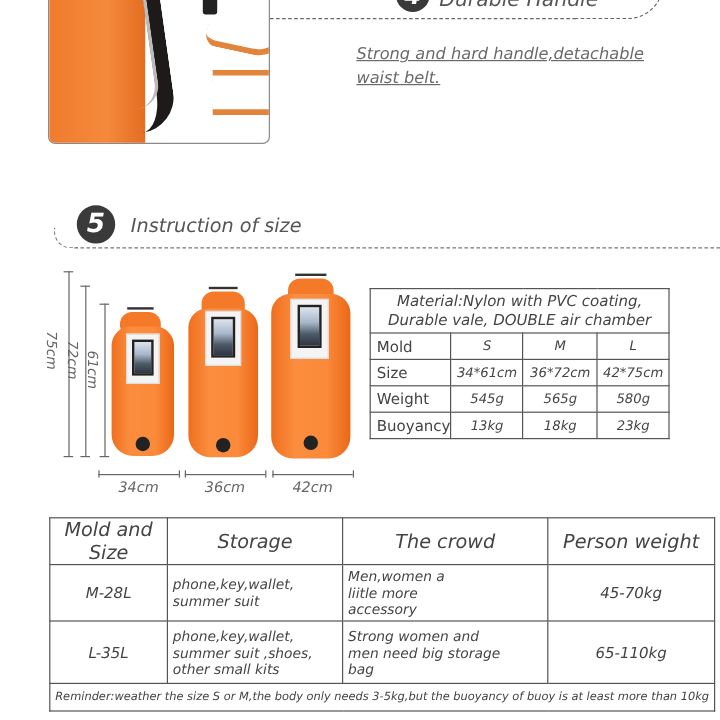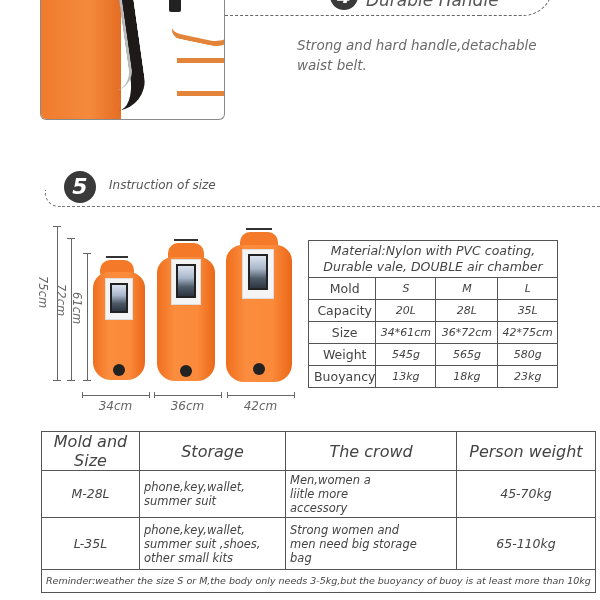--- a/index.html
+++ b/index.html
@@ -14,25 +14,25 @@
   .handle-dark { position: absolute; left: 58px; top: -20px; width: 40px; height: 140px; border-right: 14px solid #1e1a1a; border-radius: 0 0 30px 0; transform: rotate(-8deg); }
   .handle-shine { position: absolute; left: 66px; top: -10px; width: 20px; height: 110px; border-right: 3px solid #bbb; border-radius: 0 0 20px 0; transform: rotate(-8deg); }
   .strap1 { position: absolute; left: 135px; top: -10px; width: 70px; height: 65px; border: 5px solid #e2853a; border-top: none; border-left: none; border-radius: 0 0 30px 10px; transform: rotate(12deg); }
   .buckle { position: absolute; left: 128px; top: 0px; width: 12px; height: 22px; background: #222; border-radius: 2px; }
   .strap2 { position: absolute; left: 136px; top: 68px; width: 66px; height: 38px; border: 5px solid #e2853a; border-left: none; border-radius: 0 16px 16px 0; }
 
   .dash-top { left: 225px; top: 15px; width: 255px; border-top: 1.5px dashed #666; }
   .dash-top-curve { left: 478px; top: -20px; width: 75px; height: 36px; border-bottom: 1.5px dashed #666; border-right: 1.5px dashed #666; border-radius: 0 0 30px 0; border-left:none; border-top:none; }
   .badge4 { left: 330px; top: -18px; width: 28px; height: 28px; border-radius: 50%; background: #3a3a3a; color: #fff; font-size: 20px; font-weight: bold; text-align: center; line-height: 28px; font-style: italic; }
   .title4 { left: 366px; top: -10px; font-size: 17px; color: #555; }
-  .desc4 { left: 297px; top: 35px; width: 260px; font-size: 13.5px; line-height: 20px; color: #6a6a6a; }
+  .desc4 { left: 297px; top: 35px; width: 260px; font-size: 13.5px; line-height: 20px; color: #6a6a6a; text-decoration: underline; }
 
   
   .badge5 { left: 64px; top: 171px; width: 32px; height: 32px; border-radius: 50%; background: #3a3a3a; color: #fff; font-size: 22px; font-weight: bold; text-align: center; line-height: 32px; font-style: italic; }
-  .title5 { left: 109px; top: 178px; font-size: 12px; color: #555; }
+  .title5 { left: 109px; top: 178px; font-size: 16px; color: #555; }
   .dash5 { left: 62px; top: 206px; width: 538px; border-top: 1.5px dashed #777; }
   .dash5-curve { left: 45px; top: 190px; width: 20px; height: 17px; border-left: 1.5px dashed #777; border-bottom: 1.5px dashed #777; border-radius: 0 0 0 14px; border-top:none; border-right:none;}
 
   
   .vline { border-left: 1px solid #666; }
   .vtick { width: 8px; border-top: 1px solid #666; }
   .hline { border-top: 1px solid #666; height: 0; }
   .htick { height: 6px; border-left: 1px solid #666; }
   .vlabel { font-size: 11.5px; color: #666; font-style: italic; transform: rotate(90deg); transform-origin: left top; white-space: nowrap; }
   .hlabel { font-size: 12px; color: #666; font-style: italic; text-align: center; }
@@ -42,21 +42,21 @@
   .bag-top { background: #f47a2a; border-radius: 10px 10px 4px 4px; }
   .bag-handle { border-top: 2px solid #333; height: 4px; }
   .phone-win { background: #f4f4f4; border: 1px solid #ddd; }
   .phone-screen { background: linear-gradient(180deg, #dde4ef 0%, #a7b6c9 40%, #4d5a68 70%, #2d3640 100%); border: 2px solid #222; }
   .valve { width: 12px; height: 12px; border-radius: 50%; background: #222; }
 
   
   table { border-collapse: collapse; }
   .spec { left: 308px; top: 240px; width: 250px; border: 1.5px solid #555; }
   .spec td { border: 1px solid #555; font-size: 11px; color: #444; text-align: center; height: 22px; font-style: italic; }
-  .spec td.lbl { text-align: center; padding-left: 5px; font-size: 12.5px; font-style: normal; }
+  .spec td.lbl { text-align: left; padding-left: 5px; font-size: 12.5px; font-style: normal; }
   .spec td.hdr { font-size: 12.5px; line-height: 16px; height: 37px; font-style: italic; }
 
   
   .crowd { left: 41px; top: 431px; width: 516px; border: 1.5px solid #555; }
   .crowd th, .crowd td { border: 1px solid #555; color: #444; font-style: italic; font-weight: normal; }
   .crowd th { font-size: 16px; height: 21px; }
   .crowd td { font-size: 11.5px; line-height: 14px; padding: 2px 4px; }
   .crowd td.c { text-align: center; font-size: 12.5px; }
   .crowd td.reminder { font-size: 9.5px; padding: 4px 4px; text-align: left; white-space: nowrap; }
 </style>
@@ -145,26 +145,20 @@
       <tr>
     <td colspan="4" class="hdr">Material:Nylon with PVC coating, Durable vale, DOUBLE air chamber</td>
   </tr>
   <tr>
     <td class="lbl" style="width:67px;">Mold</td>
     <td style="width:60px;">S</td>
     <td style="width:62px;">M</td>
     <td>L</td>
   </tr>
   <tr>
-    <td class="lbl">Capacity</td>
-    <td>20L</td>
-    <td>28L</td>
-    <td>35L</td>
-  </tr>
-  <tr>
     <td class="lbl">Size</td>
     <td>34*61cm</td>
     <td>36*72cm</td>
     <td>42*75cm</td>
   </tr>
   <tr>
     <td class="lbl">Weight</td>
     <td>545g</td>
     <td>565g</td>
     <td>580g</td>

